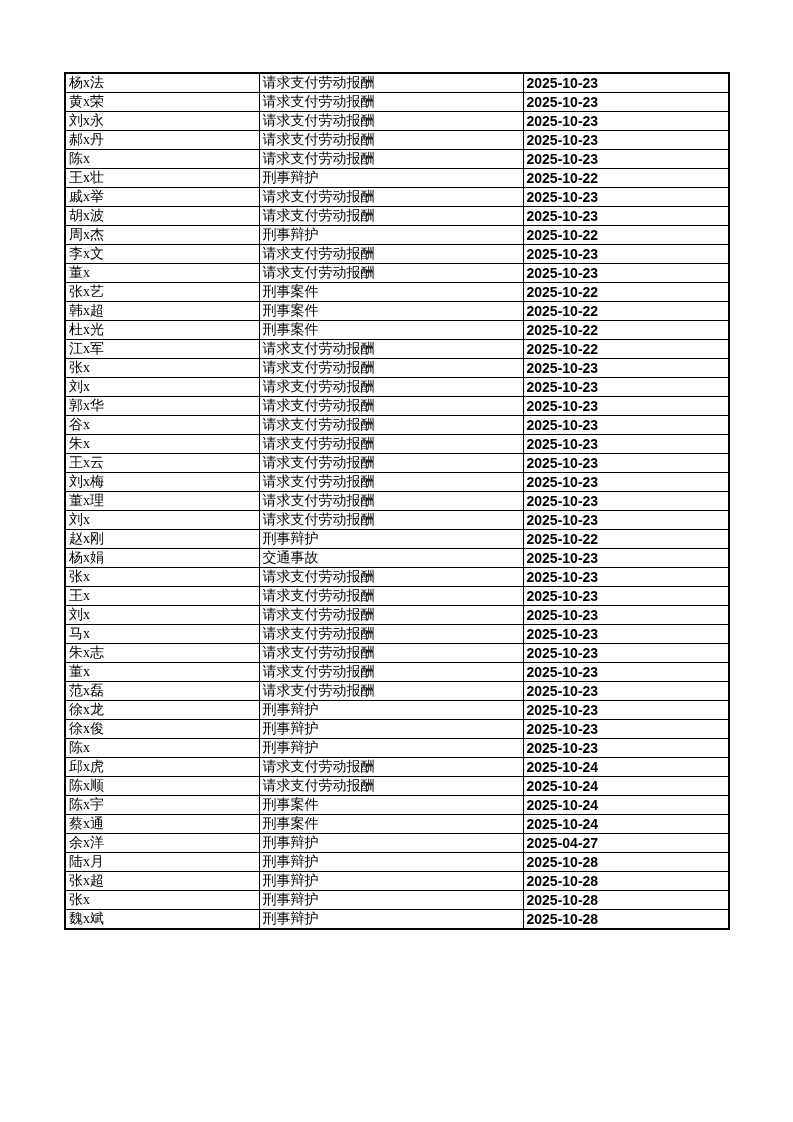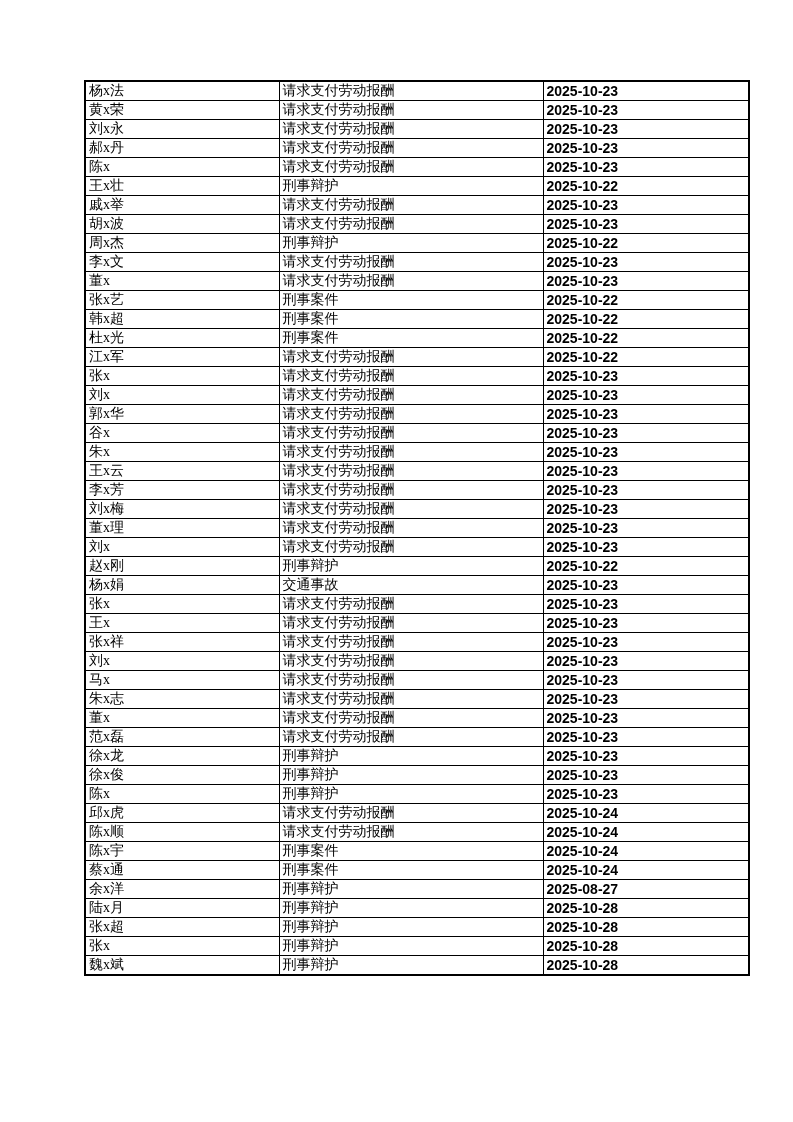--- a/index.html
+++ b/index.html
@@ -10,26 +10,25 @@
   .page {
     position: relative;
     width: 793px;
     height: 1122px;
     background: #ffffff;
     overflow: hidden;
   }
   table.cases {
     position: absolute;
     left: 64px;
-    top: 80px;
+    top: 72px;
     width: 664px;
     border-collapse: collapse;
     table-layout: fixed;
     border: 2px solid #000000;
-    margin-left: 20px;
   }
   table.cases td {
     border: 1px solid #000000;
     height: 18px;
     padding: 0 2px 0 3px;
     font-size: 14px;
     line-height: 18px;
     color: #000000;
     white-space: nowrap;
     overflow: hidden;
@@ -176,25 +175,20 @@
     <td class="type-cell">请求支付劳动报酬</td>
     <td class="date-cell">2025-10-23</td>
   </tr>
 
   <tr>
     <td class="name-cell">王x云</td>
     <td class="type-cell">请求支付劳动报酬</td>
     <td class="date-cell">2025-10-23</td>
   </tr>
 
-  <tr>
-    <td class="name-cell">李x芳</td>
-    <td class="type-cell">请求支付劳动报酬</td>
-    <td class="date-cell">2025-10-23</td>
-  </tr>
 
   <tr>
     <td class="name-cell">刘x梅</td>
     <td class="type-cell">请求支付劳动报酬</td>
     <td class="date-cell">2025-10-23</td>
   </tr>
 
   <tr>
     <td class="name-cell">董x理</td>
     <td class="type-cell">请求支付劳动报酬</td>
@@ -225,25 +219,20 @@
     <td class="date-cell">2025-10-23</td>
   </tr>
 
 
   <tr>
     <td class="name-cell">王x</td>
     <td class="type-cell">请求支付劳动报酬</td>
     <td class="date-cell">2025-10-23</td>
   </tr>
 
-  <tr>
-    <td class="name-cell">张x祥</td>
-    <td class="type-cell">请求支付劳动报酬</td>
-    <td class="date-cell">2025-10-23</td>
-  </tr>
 
   <tr>
     <td class="name-cell">刘x</td>
     <td class="type-cell">请求支付劳动报酬</td>
     <td class="date-cell">2025-10-23</td>
   </tr>
 
   <tr>
     <td class="name-cell">马x</td>
     <td class="type-cell">请求支付劳动报酬</td>
@@ -307,21 +296,21 @@
 
   <tr>
     <td class="name-cell">蔡x通</td>
     <td class="type-cell">刑事案件</td>
     <td class="date-cell">2025-10-24</td>
   </tr>
 
   <tr>
     <td class="name-cell">余x洋</td>
     <td class="type-cell">刑事辩护</td>
-    <td class="date-cell">2025-08-27</td>
+    <td class="date-cell">2025-04-27</td>
   </tr>
 
   <tr>
     <td class="name-cell">陆x月</td>
     <td class="type-cell">刑事辩护</td>
     <td class="date-cell">2025-10-28</td>
   </tr>
 
   <tr>
     <td class="name-cell">张x超</td>

